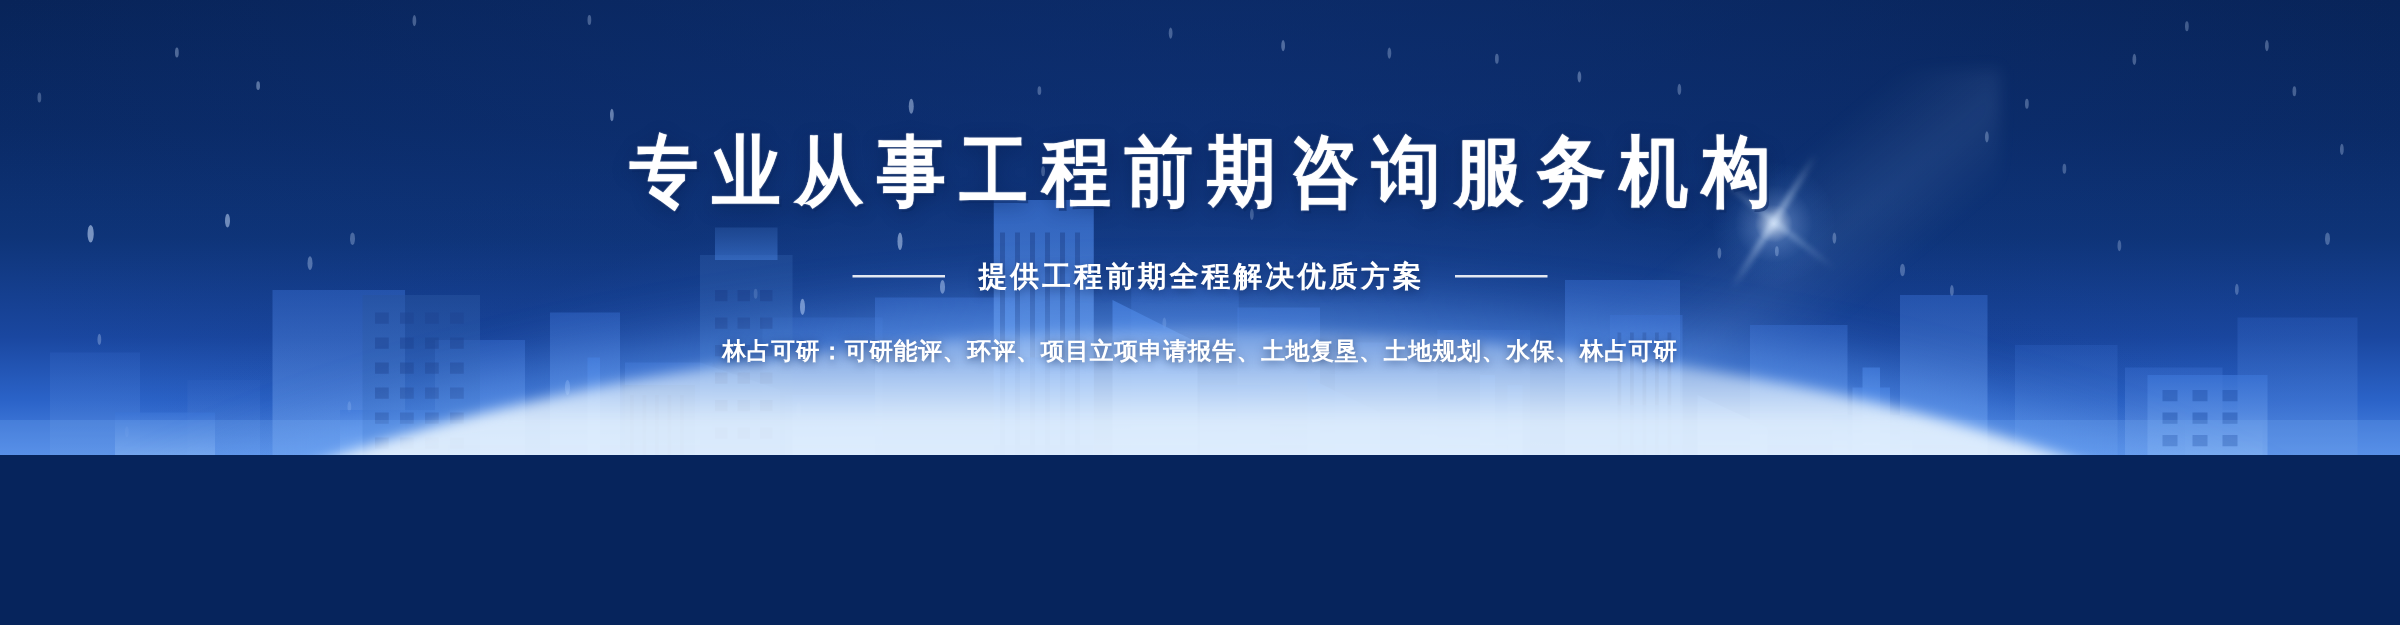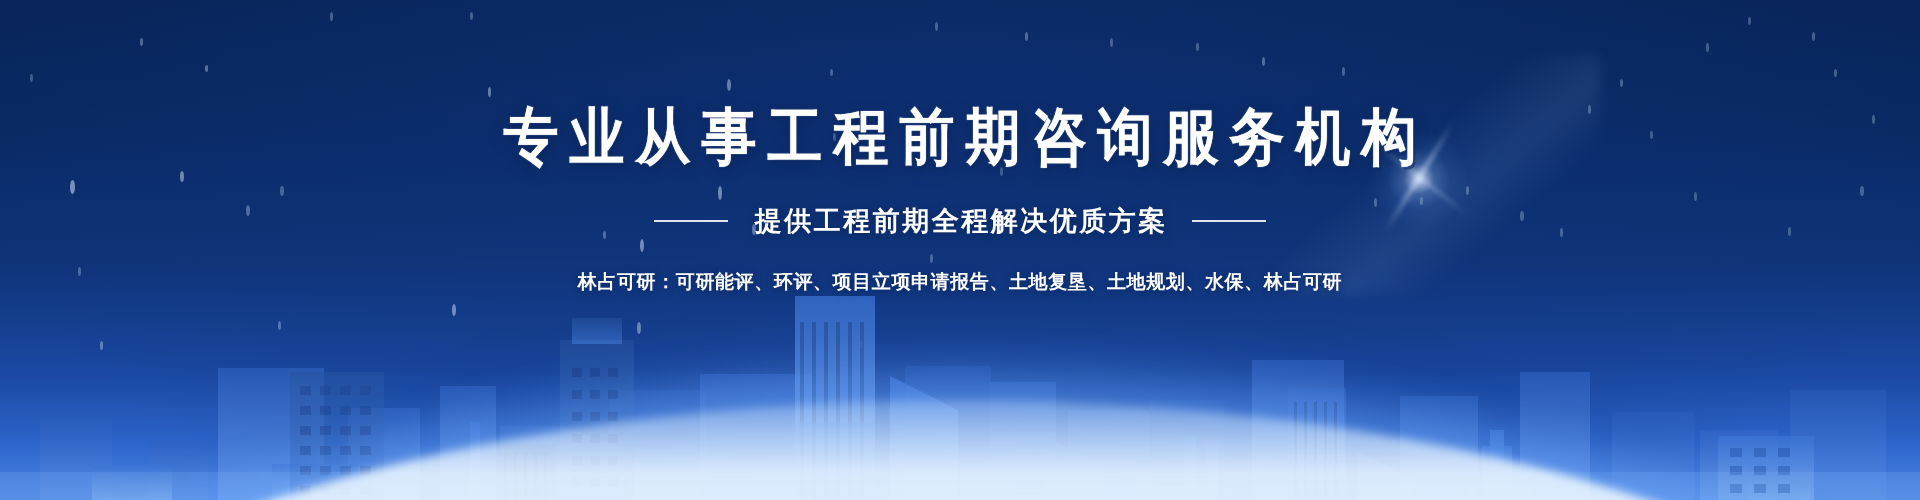--- a/index.html
+++ b/index.html
@@ -7,21 +7,21 @@
     padding: 0;
     background: #06245c;
   }
   body {
     font-family: "Liberation Sans", "DejaVu Sans", sans-serif;
   }
 
   .banner {
     position: relative;
     width: 1920px;
-    height: 500px;
+    height: 364px;
     overflow: hidden;
     background: #0a2a67;
   }
 
   
   .sky-base {
     position: absolute;
     inset: 0;
     background: linear-gradient(180deg,
         #082459 0%,
@@ -198,21 +198,21 @@
     justify-content: center;
     gap: 24px;
   }
   .sub-rule {
     width: 74px;
     height: 2px;
     background: rgba(255, 255, 255, 0.88);
     flex: none;
   }
   .subtitle {
-    font-size: 27px;
+    font-size: 23px;
     line-height: 36px;
     font-weight: bold;
     color: #ffffff;
     letter-spacing: 2.5px;
     text-indent: 2.5px;
     white-space: nowrap;
     text-shadow: 0 2px 8px rgba(6, 26, 70, 0.5);
   }
 
   .services {

